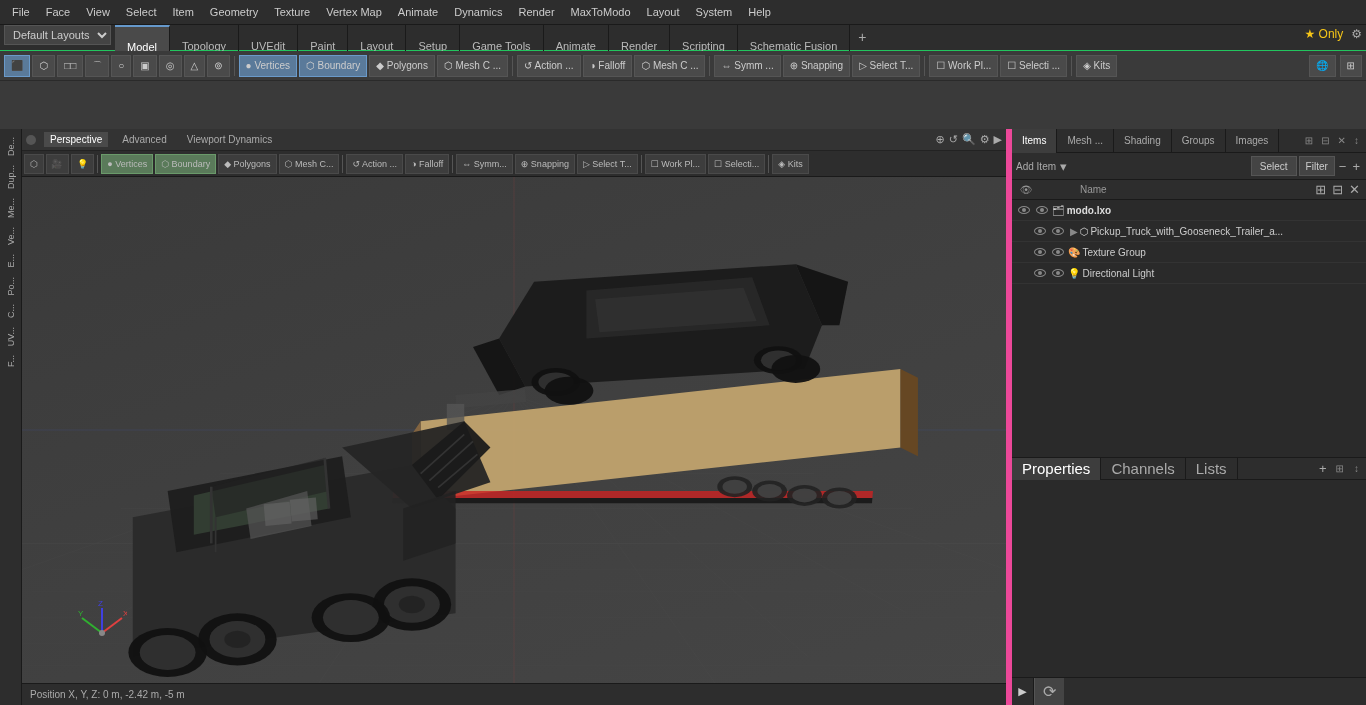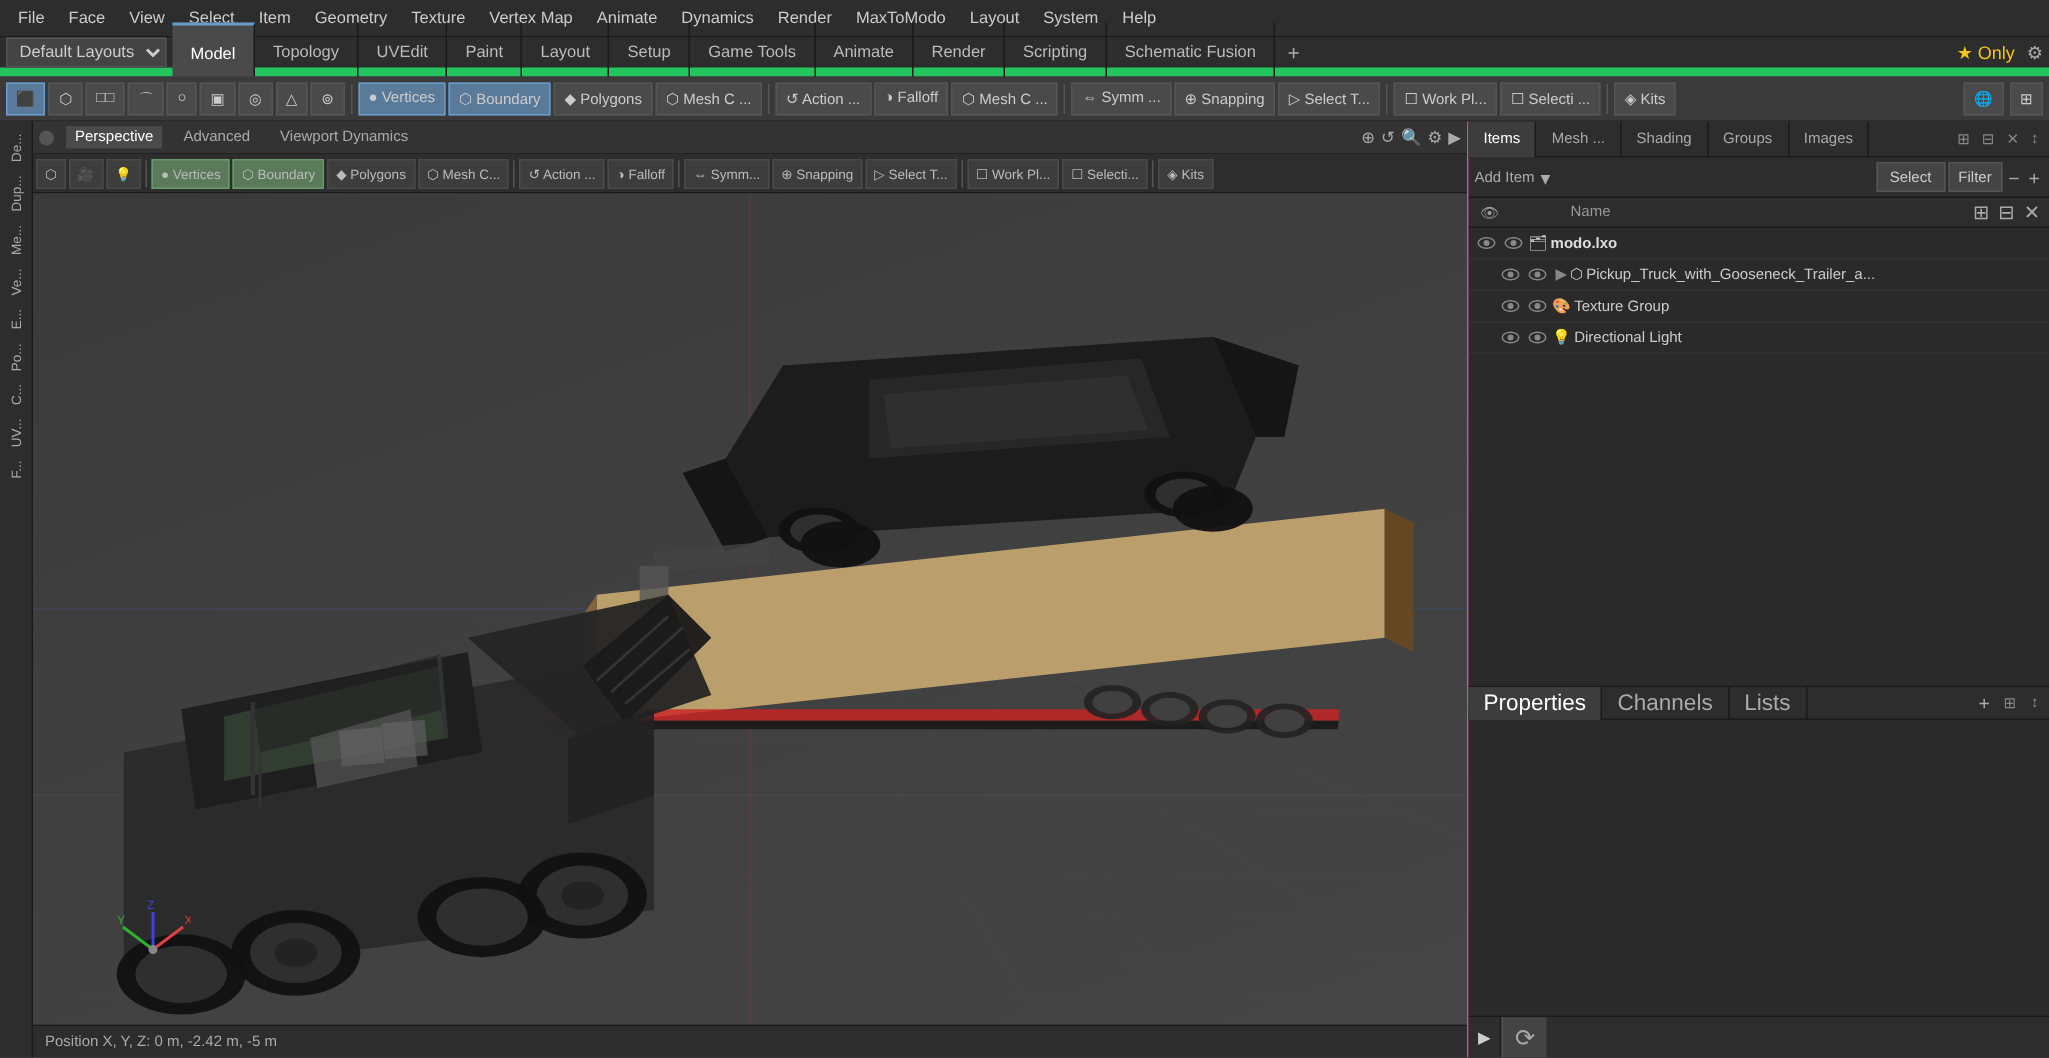--- a/index.html
+++ b/index.html
@@ -29,23 +29,23 @@
       padding: 2px 8px;
       color: #ccc;
       cursor: pointer;
       font-size: 11px;
     }
 
     
     #tabs-bar {
       background: #2d2d2d;
       display: flex;
-      align-items: center;
+      align-items: flex-start;
       height: 26px;
-      border-bottom: 6px solid #22c55e;
+      border-bottom: 1px solid #22c55e;
       flex-shrink: 0;
     }
     .layout-select {
       background: #444;
       color: #ccc;
       border: 1px solid #555;
       height: 20px;
       padding: 0 4px;
       font-size: 11px;
       margin: 0 4px;
@@ -109,20 +109,21 @@
       white-space: nowrap;
     }
     .tool-btn.active { background: #5a7a9a; border-color: #6a9aca; }
     .tool-sep { width: 1px; background: #555; height: 20px; margin: 0 2px; }
 
     
     #main-area {
       display: flex;
       flex: 1;
       overflow: hidden;
+      margin-top: 48px;
     }
 
     
     #left-sidebar {
       background: #2d2d2d;
       width: 22px;
       display: flex;
       flex-direction: column;
       align-items: center;
       border-right: 1px solid #1a1a1a;
@@ -199,25 +200,25 @@
       align-items: center;
       padding: 0 8px;
       border-top: 1px solid #1a1a1a;
       font-size: 10px;
       color: #aaa;
       flex-shrink: 0;
     }
 
     
     #right-panel {
-      width: 388px;
+      width: 360px;
       background: #333;
       display: flex;
       flex-direction: column;
-      border-left: 1px solid #ec4899;
+      border-left: 6px solid #ec4899;
       flex-shrink: 0;
     }
 
     
     #panel-tabs {
       display: flex;
       background: #2d2d2d;
       border-bottom: 1px solid #1a1a1a;
       height: 24px;
       align-items: center;

